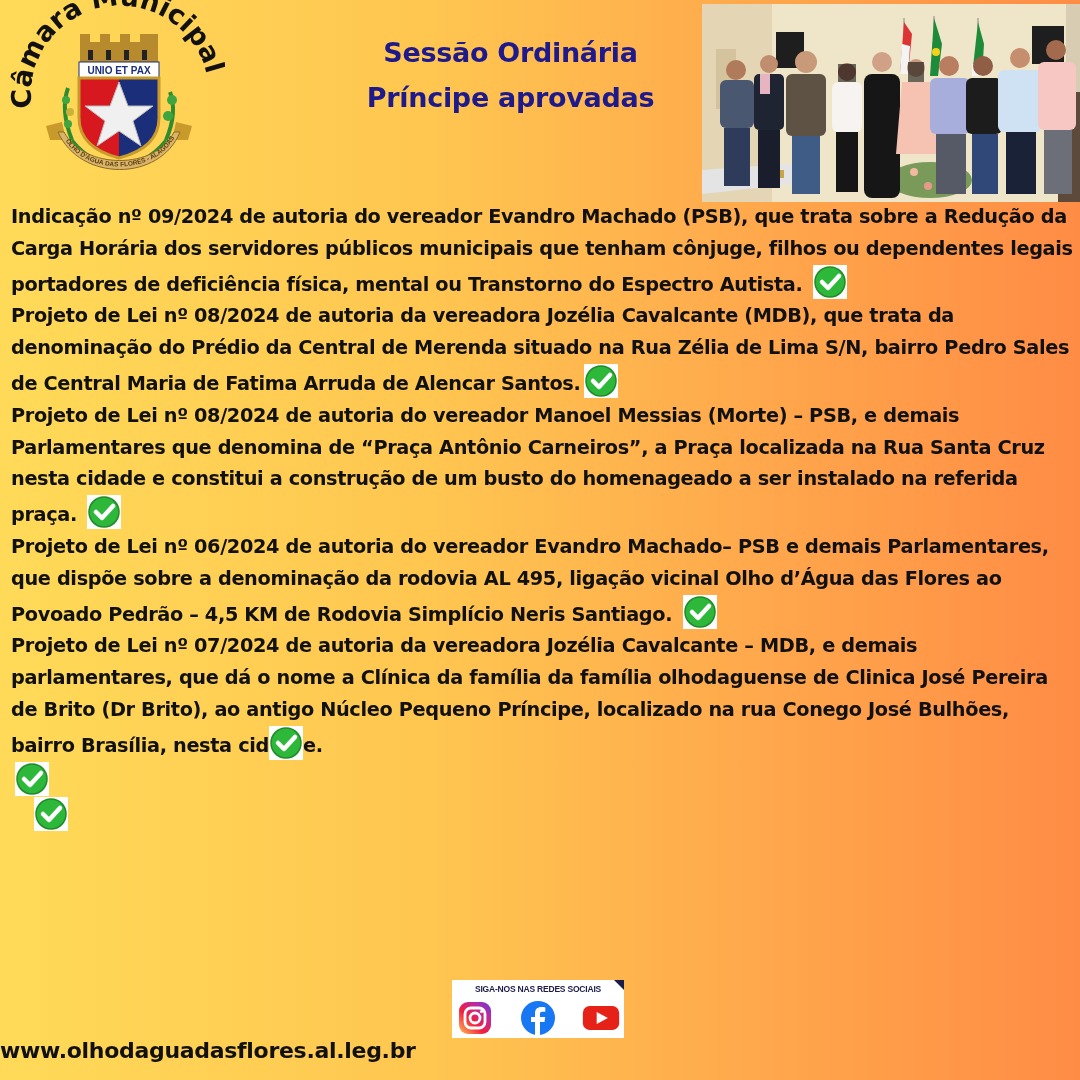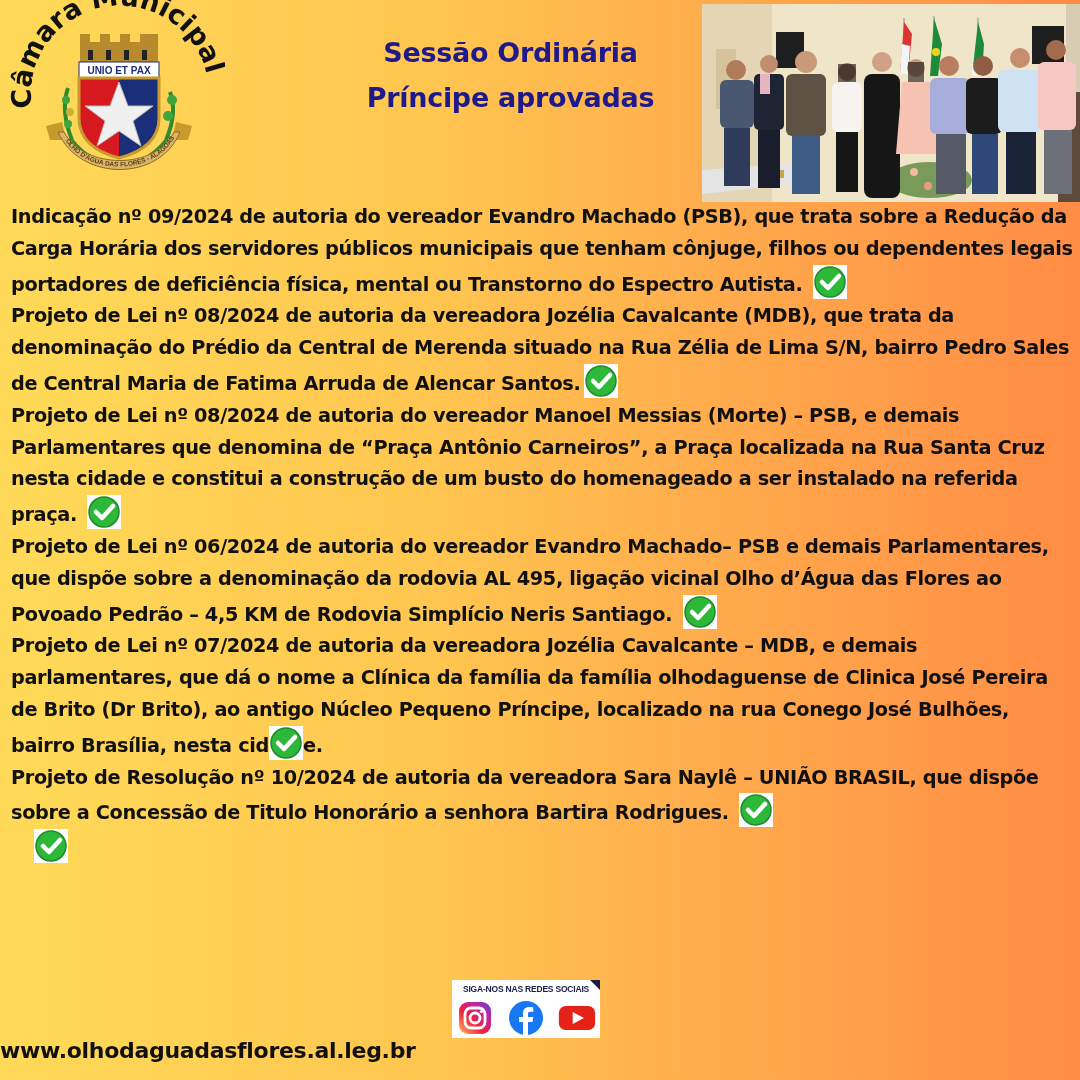--- a/index.html
+++ b/index.html
@@ -41,21 +41,21 @@
   }
   .item { display: block; }
   .check {
     display: inline-block; width: 34px; height: 34px; vertical-align: -8px;
     background: #fff; margin-left: 4px; position: relative;
   }
   .check svg { width: 100%; height: 100%; display: block; }
 
   
   .social {
-    position: absolute; left: 452px; top: 980px; width: 148px; height: 58px;
+    position: absolute; left: 452px; top: 980px; width: 172px; height: 58px;
     background: #fff;
   }
   .social-label {
     position: absolute; left: 0; right: 0; top: 4px; text-align: center;
     font-family: "Liberation Sans", sans-serif; font-weight: bold;
     font-size: 8.5px; color: #1C1C4A; letter-spacing: -0.2px;
   }
   .social-corner {
     position: absolute; right: 0; top: 0; width: 0; height: 0;
     border-top: 10px solid #1C1C4A; border-left: 10px solid transparent;
@@ -234,21 +234,21 @@
           <path d="M9 17 L15 23 L26 11" stroke="#fff" stroke-width="4.5" fill="none" stroke-linecap="round" stroke-linejoin="round"></path>
         </svg></span>
   </div>
   <div class="item">
     <span>Projeto de Lei nº 07/2024 de autoria da vereadora Jozélia Cavalcante – MDB, e demais parlamentares, que dá o nome a Clínica da família da família olhodaguense de Clinica José Pereira de Brito (Dr Brito), ao antigo Núcleo Pequeno Príncipe, localizado na rua Conego José Bulhões, bairro Brasília, nesta cid</span><span class="check" style="margin-left:0"><svg viewBox="0 0 34 34">
           <circle cx="17" cy="17" r="15" fill="#2DB83A" stroke="#1F8A2A" stroke-width="1.5"></circle>
           <path d="M9 17 L15 23 L26 11" stroke="#fff" stroke-width="4.5" fill="none" stroke-linecap="round" stroke-linejoin="round"></path>
         </svg></span><span>e.</span>
   </div>
   <div class="item">
-    <span>Projeto de Resolução nº 10/2024 de autoria da vereadora Sara Naylê – UNIÃO BRASIL, que dispõe sobre a Concessão de Titulo Honorário a senhora Bartira Rodrigues.</span> <span class="check"><svg viewBox="0 0 34 34">
+     <span class="check"><svg viewBox="0 0 34 34">
           <circle cx="17" cy="17" r="15" fill="#2DB83A" stroke="#1F8A2A" stroke-width="1.5"></circle>
           <path d="M9 17 L15 23 L26 11" stroke="#fff" stroke-width="4.5" fill="none" stroke-linecap="round" stroke-linejoin="round"></path>
         </svg></span>
   </div>
   <div class="item">
     &nbsp;&nbsp;&nbsp;<span class="check"><svg viewBox="0 0 34 34">
           <circle cx="17" cy="17" r="15" fill="#2DB83A" stroke="#1F8A2A" stroke-width="1.5"></circle>
           <path d="M9 17 L15 23 L26 11" stroke="#fff" stroke-width="4.5" fill="none" stroke-linecap="round" stroke-linejoin="round"></path>
         </svg></span>
   </div>

